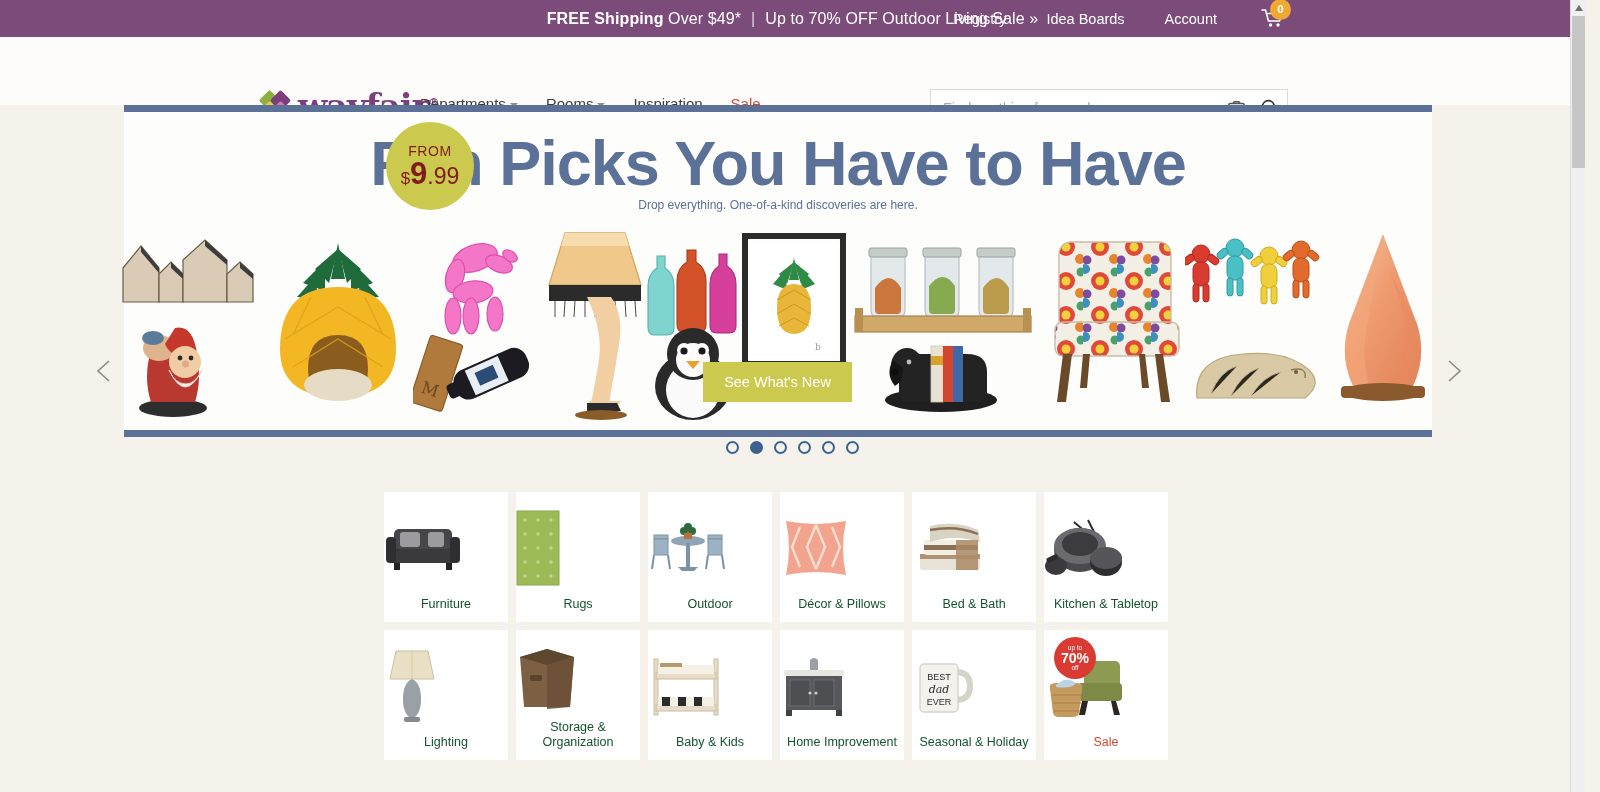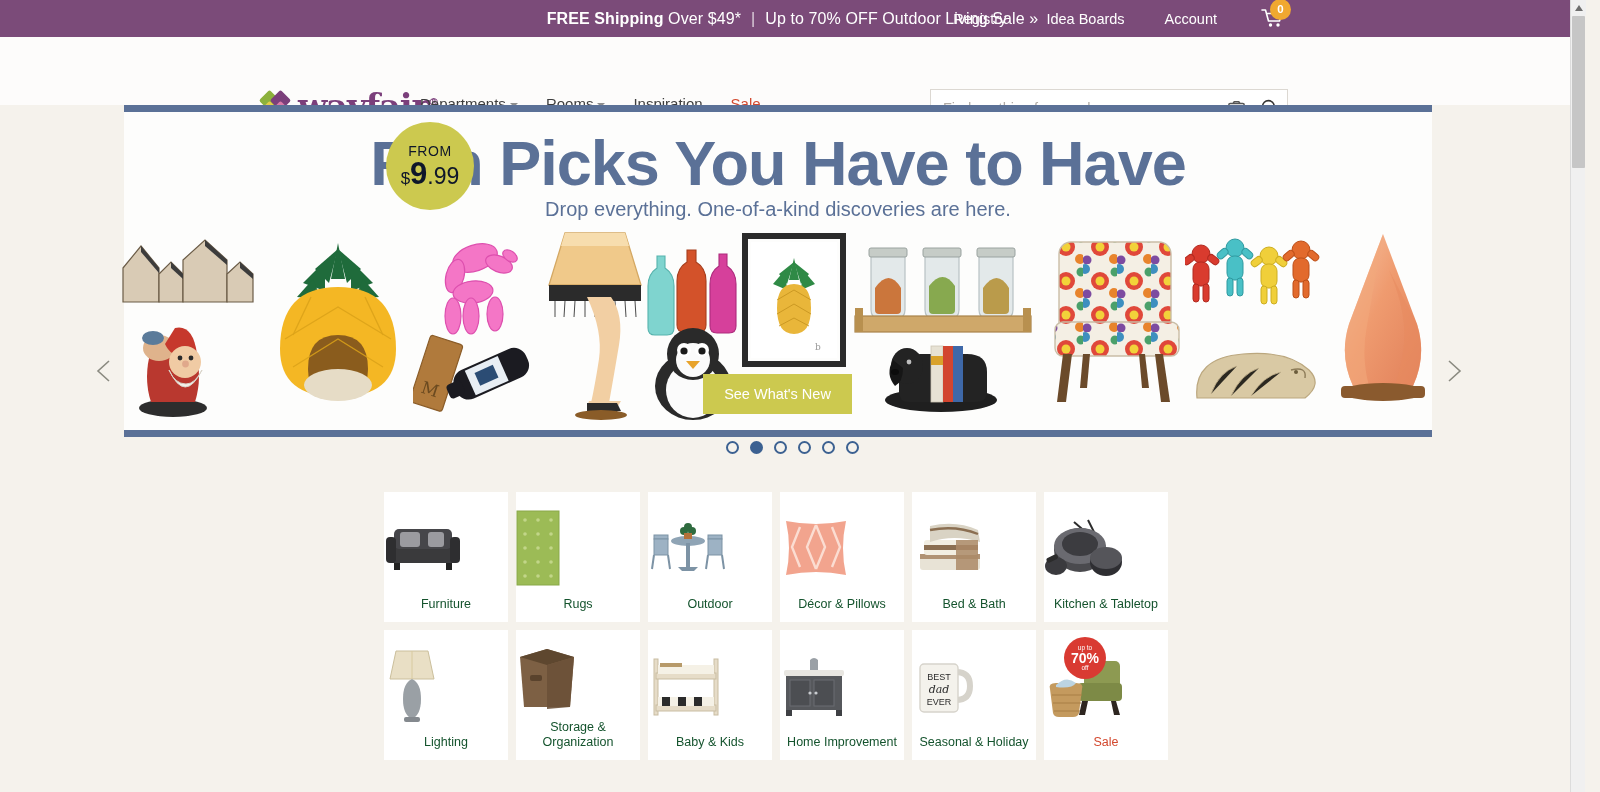--- a/index.html
+++ b/index.html
@@ -99,51 +99,51 @@
     position: absolute; left: 124px; top: 0;
     width: 1308px; height: 332px;
     background: #fdfdfc;
     border-top: 7px solid #5b7197;
     border-bottom: 7px solid #5b7197;
   }
   .hero-inner { position: relative; width: 100%; height: 318px; }
   .badge-from {
     position: absolute; left: 262px; top: 10px;
     width: 88px; height: 88px; border-radius: 50%;
-    background: #ccc94f; color: #0f172a;
+    background: #ccc94f; color: #7f1d1d;
     display: flex; flex-direction: column; align-items: center; justify-content: center;
     z-index: 4;
   }
   .badge-from .bf1 { font-size: 14px; letter-spacing: .6px; line-height: 1; margin-bottom: 2px; }
   .badge-from .bf2 { font-size: 15px; line-height: 1; display: flex; align-items: baseline; }
   .badge-from .bf2 .dollar { font-size: 17px; }
   .badge-from .bf2 .big { font-size: 31px; font-weight: 700; line-height: .9; }
   .badge-from .bf2 .cents { font-size: 23px; }
   .hero-title {
     position: absolute; left: 0; right: 0; top: 18px;
     text-align: center;
     font-size: 63px; font-weight: 700; color: #5b7197;
     letter-spacing: -1px; line-height: 1.05;
     white-space: nowrap; z-index: 3;
   }
   .hero-sub {
     position: absolute; left: 0; right: 0; top: 86px;
-    text-align: center; font-size: 20px; color: #5b7197;
+    text-align: center; font-size: 12px; color: #5b7197;
   }
   .hero-products {
     position: absolute; left: 0; right: 0; top: 108px; height: 200px;
     display: flex; align-items: flex-end; justify-content: center;
   }
   .hp { position: relative; flex: 0 0 auto; }
   .cta {
     position: absolute; left: 579px; top: 250px;
     width: 149px; height: 40px;
     background: #ccc94f; color: #fff;
     display: flex; align-items: center; justify-content: center;
-    font-size: 14.5px; z-index: 6; cursor: pointer; margin-top: 12px;
+    font-size: 14.5px; z-index: 6; cursor: pointer;
   }
   .arrow {
     position: absolute; top: 252px; width: 28px; height: 28px; cursor: pointer;
   }
   .arrow.left { left: 90px; }
   .arrow.right { left: 1440px; }
   .dots {
     position: absolute; left: 0; width: 1585px; top: 441px;
     display: flex; justify-content: center; gap: 11px;
   }
@@ -173,21 +173,21 @@
     flex: 1; width: 100%;
     display: flex; align-items: center; justify-content: flex-start;
     padding-top: 6px;
   }
   .dept-label {
     font-size: 12.5px; color: #14532d; text-align: center;
     line-height: 1.25; padding: 0 4px 9px; max-width: 120px;
   }
   .dept-label.sale { color: #d3492f; }
   .sale-badge {
-    position: absolute; left: 20px; top: 7px;
+    position: absolute; left: 10px; top: 7px;
     width: 42px; height: 42px; border-radius: 50%;
     background: #d93a32; color: #fff;
     display: flex; flex-direction: column; align-items: center; justify-content: center;
     line-height: 1; z-index: 3;
   }
   .sale-badge .s1 { font-size: 6.5px; }
   .sale-badge .s2 { font-size: 14px; font-weight: 700; }
   .sale-badge .s3 { font-size: 6.5px; }
 
   

